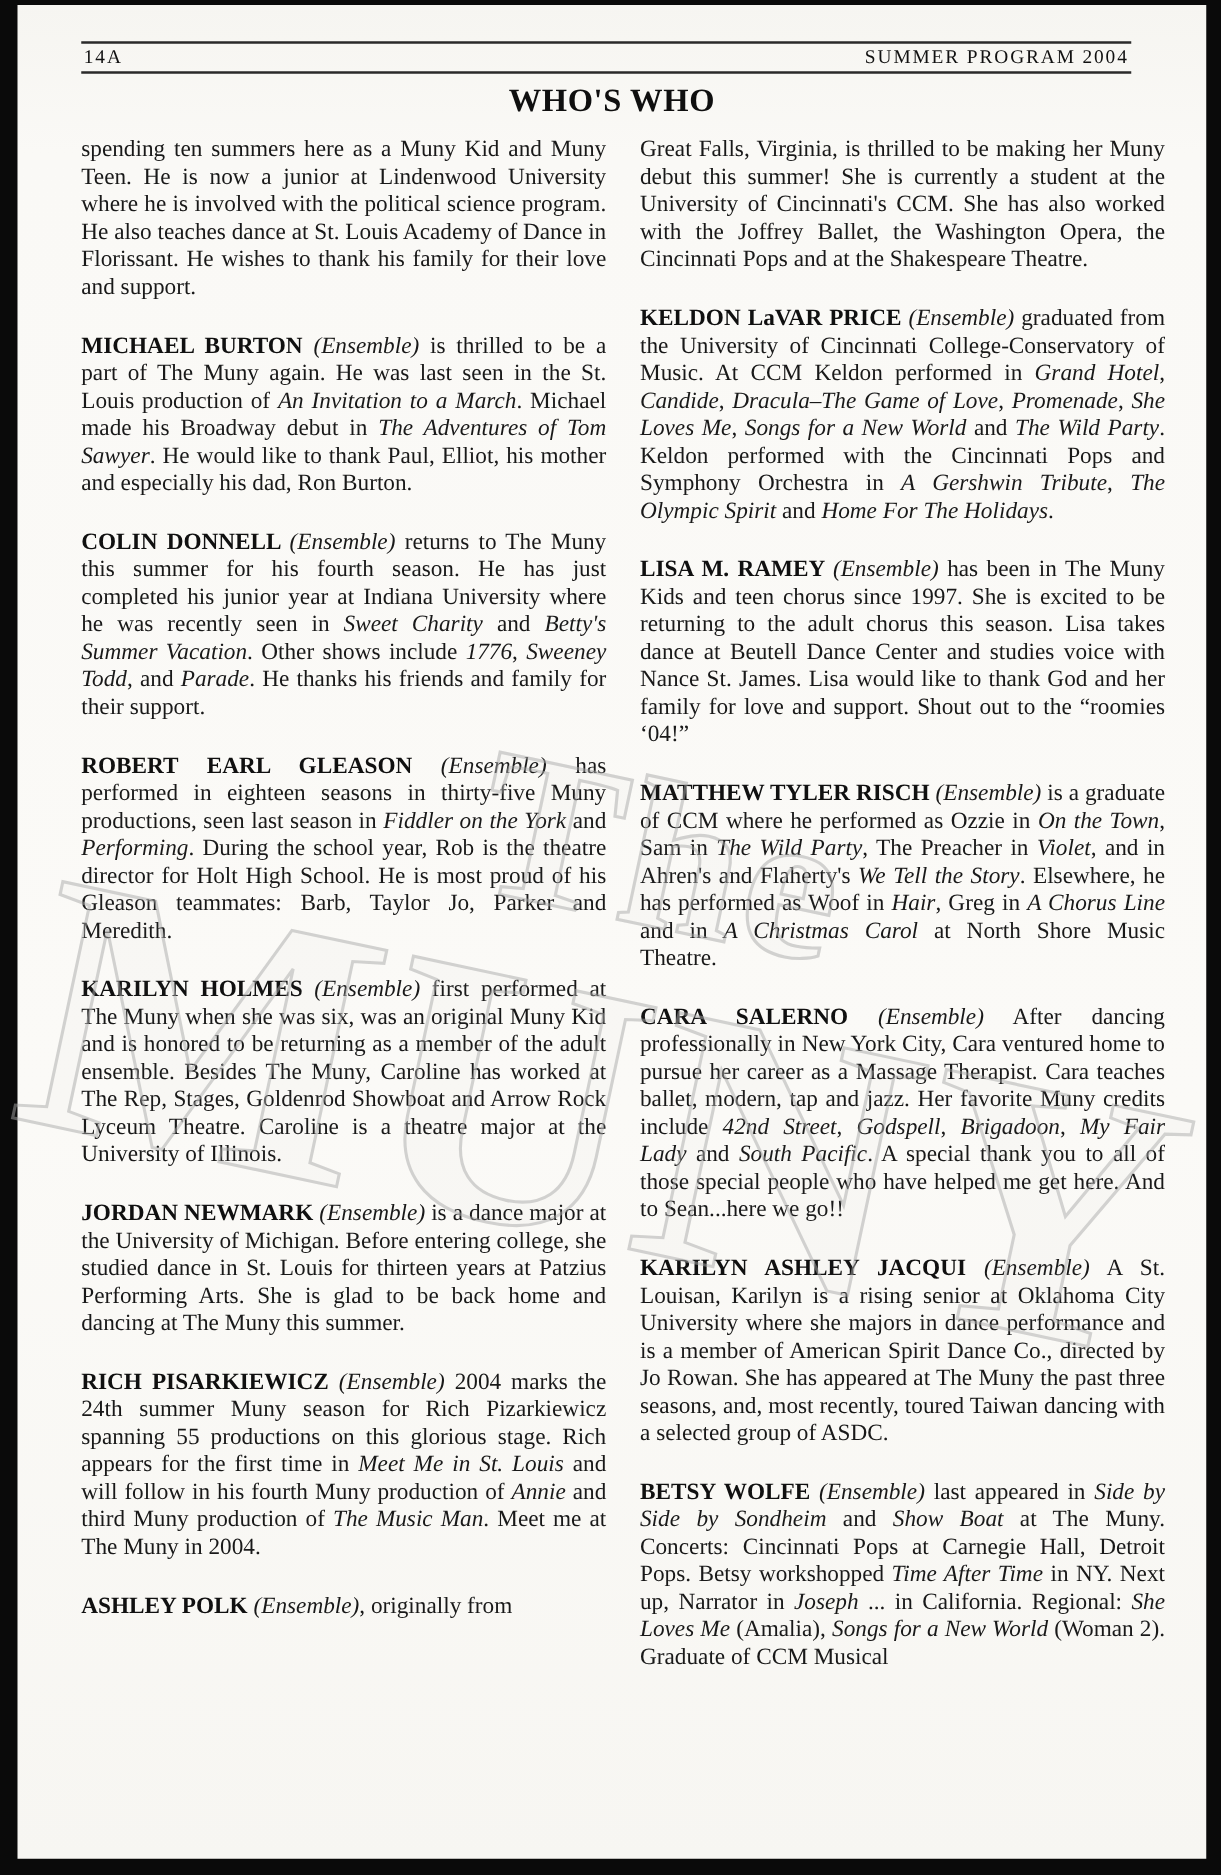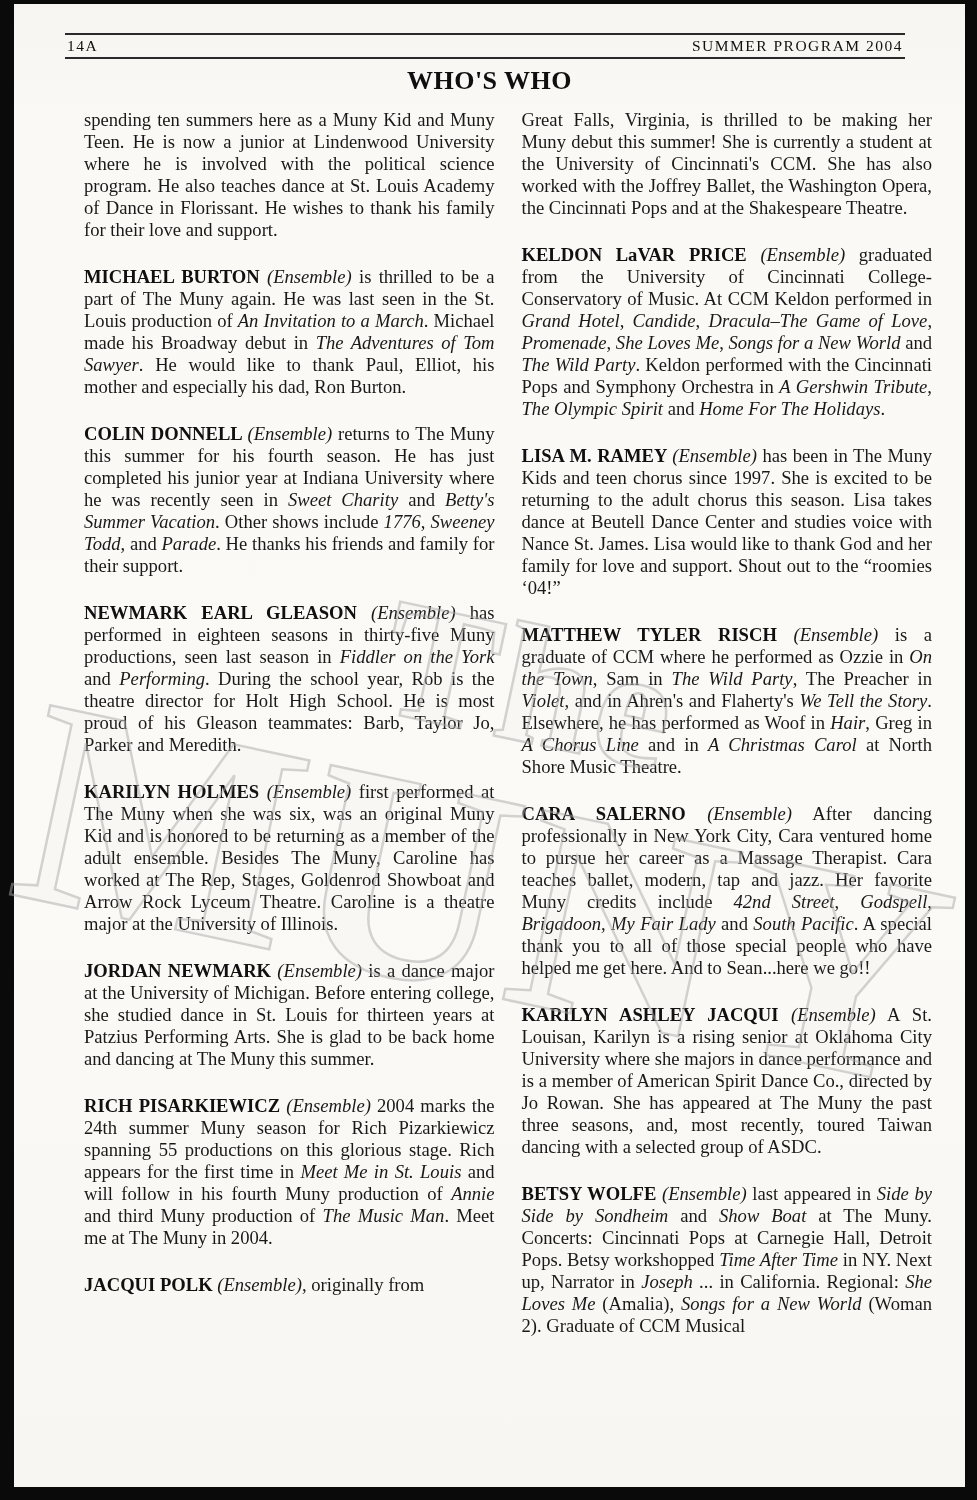--- a/index.html
+++ b/index.html
@@ -32,21 +32,21 @@
     text-align:center;
     font-size:26px;
     font-weight:bold;
     letter-spacing:0.5px;
     margin-top:7px;
     color:#0f0f0f;
   }
   .columns{
     display:flex;
     gap:27px;
-    margin:13px 33px 0 70px;
+    margin:13px 33px 0 51px;
     position:relative;
     z-index:1;
   }
   .col{
     flex:1 1 0;
     min-width:0;
     font-size:18.6px;
     line-height:22px;
     text-align:justify;
   }
@@ -85,25 +85,25 @@
   <div class="watermark">
     <div class="wm-line1">The</div>
     <div class="wm-line2">MUNY</div>
   </div>
 
   <div class="columns">
     <div class="col">
         <p><span>spending ten summers here as a Muny Kid and Muny Teen. He is now a junior at Lindenwood University where he is involved with the political science program. He also teaches dance at St. Louis Academy of Dance in Florissant. He wishes to thank his family for their love and support.</span></p>
         <p><b>MICHAEL BURTON </b><i>(Ensemble)</i><span> is thrilled to be a part of The Muny again. He was last seen in the St. Louis production of </span><i>An Invitation to a March</i><span>. Michael made his Broadway debut in </span><i>The Adventures of Tom Sawyer</i><span>. He would like to thank Paul, Elliot, his mother and especially his dad, Ron Burton.</span></p>
         <p><b>COLIN DONNELL </b><i>(Ensemble)</i><span> returns to The Muny this summer for his fourth season. He has just completed his junior year at Indiana University where he was recently seen in </span><i>Sweet Charity</i><span> and </span><i>Betty's Summer Vacation</i><span>. Other shows include </span><i>1776</i><span>, </span><i>Sweeney Todd</i><span>, and </span><i>Parade</i><span>. He thanks his friends and family for their support.</span></p>
-        <p><b>NEWMARK EARL GLEASON </b><i>(Ensemble)</i><span> has performed in eighteen seasons in thirty-five Muny productions, seen last season in </span><i>Fiddler on the York</i><span> and </span><i>Performing</i><span>. During the school year, Rob is the theatre director for Holt High School. He is most proud of his Gleason teammates: Barb, Taylor Jo, Parker and Meredith.</span></p>
+        <p><b>ROBERT EARL GLEASON </b><i>(Ensemble)</i><span> has performed in eighteen seasons in thirty-five Muny productions, seen last season in </span><i>Fiddler on the York</i><span> and </span><i>Performing</i><span>. During the school year, Rob is the theatre director for Holt High School. He is most proud of his Gleason teammates: Barb, Taylor Jo, Parker and Meredith.</span></p>
         <p><b>KARILYN HOLMES </b><i>(Ensemble)</i><span> first performed at The Muny when she was six, was an original Muny Kid and is honored to be returning as a member of the adult ensemble. Besides The Muny, Caroline has worked at The Rep, Stages, Goldenrod Showboat and Arrow Rock Lyceum Theatre. Caroline is a theatre major at the University of Illinois.</span></p>
         <p><b>JORDAN NEWMARK </b><i>(Ensemble)</i><span> is a dance major at the University of Michigan. Before entering college, she studied dance in St. Louis for thirteen years at Patzius Performing Arts. She is glad to be back home and dancing at The Muny this summer.</span></p>
         <p><b>RICH PISARKIEWICZ </b><i>(Ensemble)</i><span> 2004 marks the 24th summer Muny season for Rich Pizarkiewicz spanning 55 productions on this glorious stage. Rich appears for the first time in </span><i>Meet Me in St. Louis</i><span> and will follow in his fourth Muny production of </span><i>Annie</i><span> and third Muny production of </span><i>The Music Man</i><span>. Meet me at The Muny in 2004.</span></p>
-        <p><b>JACQUI POLK </b><i>(Ensemble)</i><span>, originally from</span></p>
+        <p><b>ASHLEY POLK </b><i>(Ensemble)</i><span>, originally from</span></p>
       </div>
     <div class="col">
         <p><span>Great Falls, Virginia, is thrilled to be making her Muny debut this summer! She is currently a student at the University of Cincinnati's CCM. She has also worked with the Joffrey Ballet, the Washington Opera, the Cincinnati Pops and at the Shakespeare Theatre.</span></p>
         <p><b>KELDON LaVAR PRICE </b><i>(Ensemble)</i><span> graduated from the University of Cincinnati College-Conservatory of Music. At CCM Keldon performed in </span><i>Grand Hotel</i><span>, </span><i>Candide</i><span>, </span><i>Dracula–The Game of Love</i><span>, </span><i>Promenade</i><span>, </span><i>She Loves Me</i><span>, </span><i>Songs for a New World</i><span> and </span><i>The Wild Party</i><span>. Keldon performed with the Cincinnati Pops and Symphony Orchestra in </span><i>A Gershwin Tribute</i><span>, </span><i>The Olympic Spirit</i><span> and </span><i>Home For The Holidays</i><span>.</span></p>
         <p><b>LISA M. RAMEY </b><i>(Ensemble)</i><span> has been in The Muny Kids and teen chorus since 1997. She is excited to be returning to the adult chorus this season. Lisa takes dance at Beutell Dance Center and studies voice with Nance St. James. Lisa would like to thank God and her family for love and support. Shout out to the “roomies ‘04!”</span></p>
         <p><b>MATTHEW TYLER RISCH </b><i>(Ensemble)</i><span> is a graduate of CCM where he performed as Ozzie in </span><i>On the Town</i><span>, Sam in </span><i>The Wild Party</i><span>, The Preacher in </span><i>Violet</i><span>, and in Ahren's and Flaherty's </span><i>We Tell the Story</i><span>. Elsewhere, he has performed as Woof in </span><i>Hair</i><span>, Greg in </span><i>A Chorus Line</i><span> and in </span><i>A Christmas Carol</i><span> at North Shore Music Theatre.</span></p>
         <p><b>CARA SALERNO </b><i>(Ensemble)</i><span> After dancing professionally in New York City, Cara ventured home to pursue her career as a Massage Therapist. Cara teaches ballet, modern, tap and jazz. Her favorite Muny credits include </span><i>42nd Street</i><span>, </span><i>Godspell</i><span>, </span><i>Brigadoon</i><span>, </span><i>My Fair Lady</i><span> and </span><i>South Pacific</i><span>. A special thank you to all of those special people who have helped me get here. And to Sean...here we go!!</span></p>
         <p><b>KARILYN ASHLEY JACQUI </b><i>(Ensemble)</i><span> A St. Louisan, Karilyn is a rising senior at Oklahoma City University where she majors in dance performance and is a member of American Spirit Dance Co., directed by Jo Rowan. She has appeared at The Muny the past three seasons, and, most recently, toured Taiwan dancing with a selected group of ASDC.</span></p>
         <p><b>BETSY WOLFE </b><i>(Ensemble)</i><span> last appeared in </span><i>Side by Side by Sondheim</i><span> and </span><i>Show Boat</i><span> at The Muny. Concerts: Cincinnati Pops at Carnegie Hall, Detroit Pops. Betsy workshopped </span><i>Time After Time</i><span> in NY. Next up, Narrator in </span><i>Joseph</i><span> ... in California. Regional: </span><i>She Loves Me</i><span> (Amalia), </span><i>Songs for a New World</i><span> (Woman 2). Graduate of CCM Musical</span></p>
       </div>

